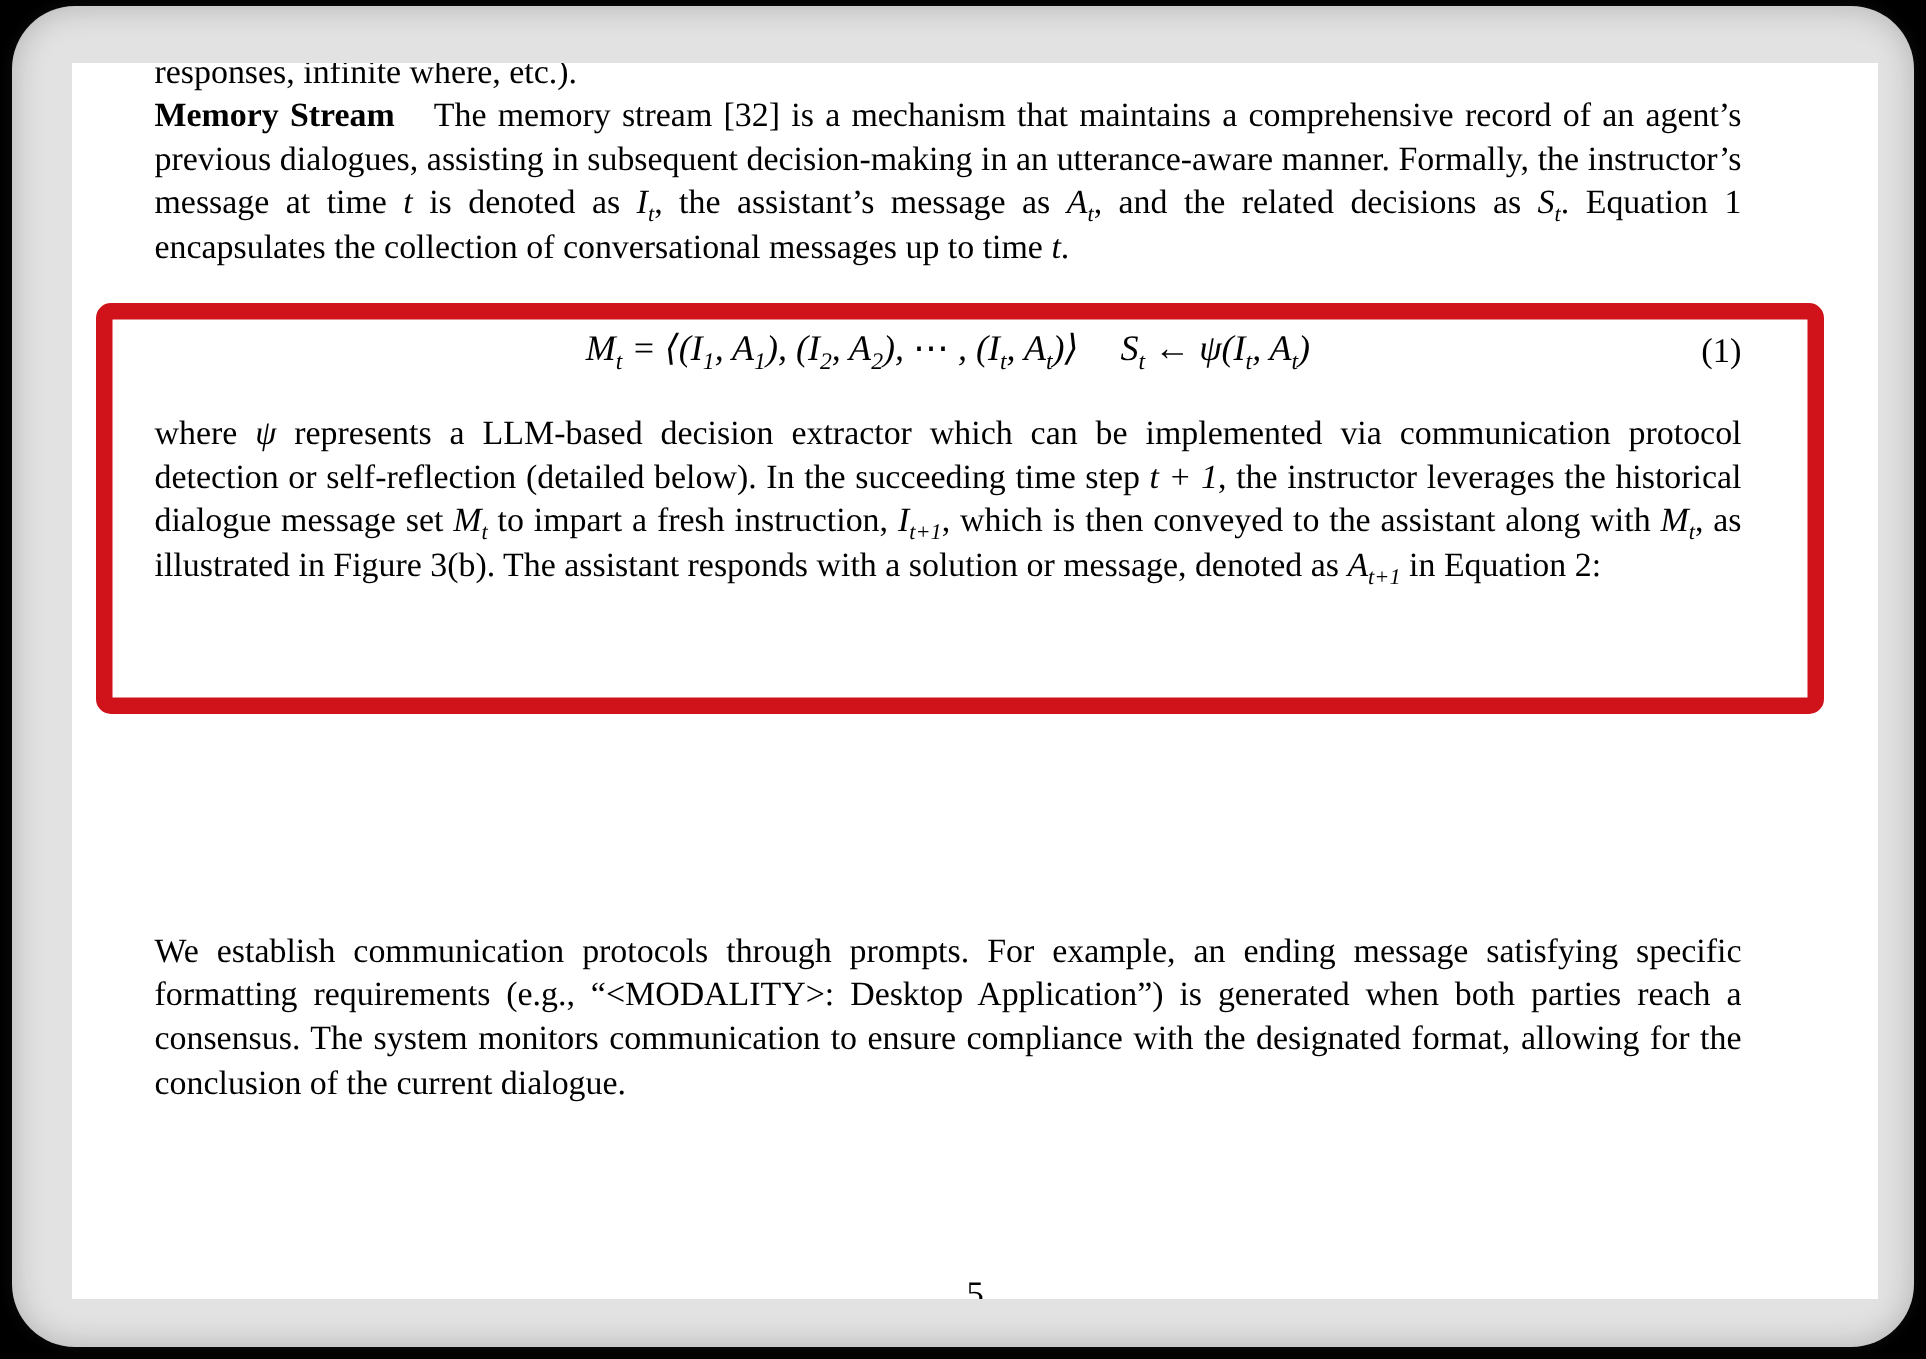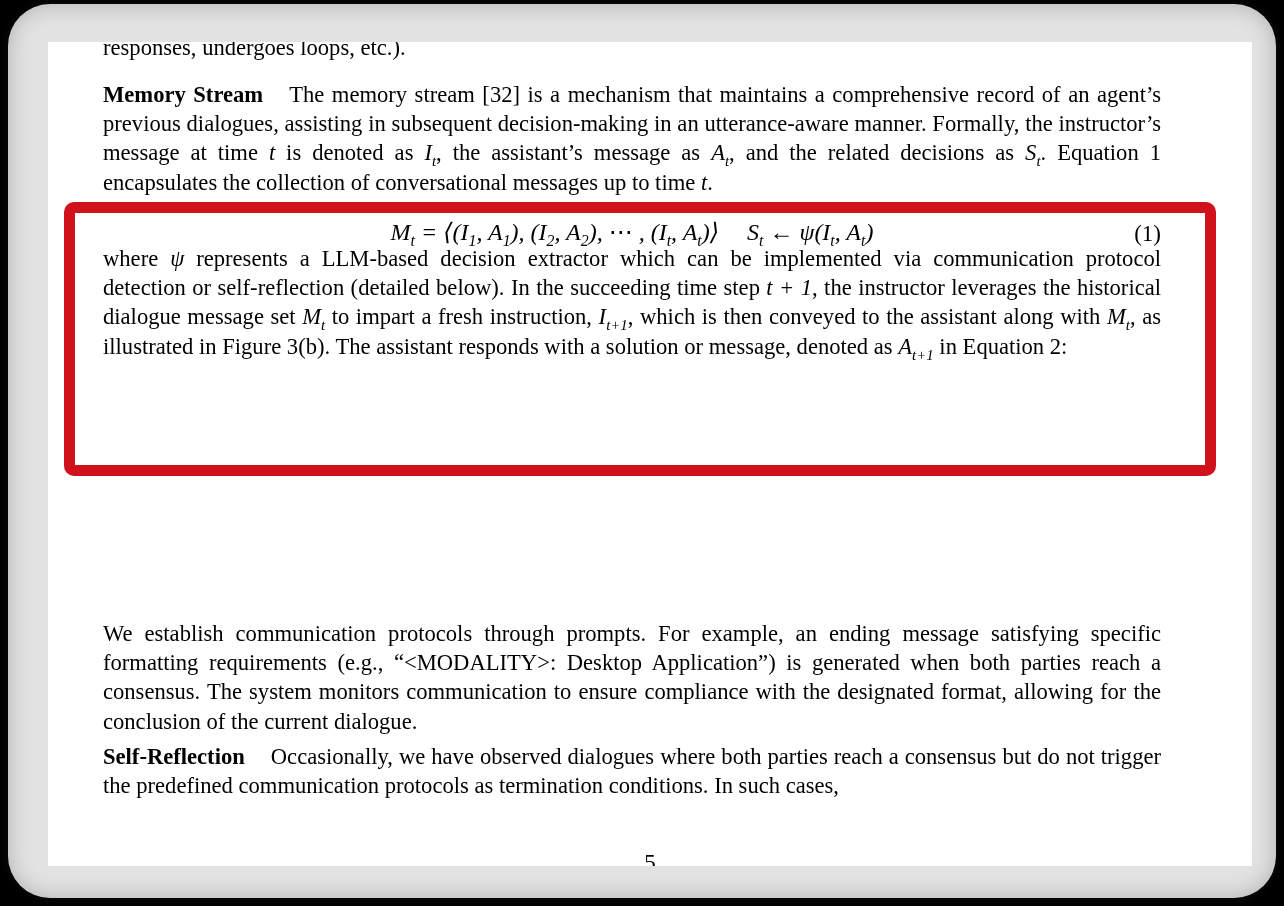--- a/index.html
+++ b/index.html
@@ -39,43 +39,40 @@
     position:absolute;left:0;top:808px;width:1204px;text-align:center;
     font-size:23px;
   }
 </style>
 </head>
 <body>
 
 <div class="window">
   <div class="page">
 
-    <div class="block para cutline">responses, undergoes loops, etc.).</div>
+    <div class="block para cutline">responses, infinite where, etc.).</div>
 
-    <div class="block para" style="top:38px;">
+    <div class="block para" style="top:20px;">
       <span class="lead">Memory Stream</span><span>The memory stream [32] is a mechanism that maintains a comprehensive record of an agent’s previous dialogues, assisting in subsequent decision-making in an utterance-aware manner. Formally, the instructor’s message at time <span class="m">t</span> is denoted as <span class="m">I<sub>t</sub></span>, the assistant’s message as <span class="m">A<sub>t</sub></span>, and the related decisions as <span class="m">S<sub>t</sub></span>. Equation 1 encapsulates the collection of conversational messages up to time <span class="m">t</span>.</span>
     </div>
 
     <div class="eqrow" style="top:176px;">
       <span class="eq eq-left">M<sub>t</sub> = ⟨(I<sub>1</sub>, A<sub>1</sub>), (I<sub>2</sub>, A<sub>2</sub>), ⋯ , (I<sub>t</sub>, A<sub>t</sub>)⟩</span><span class="eq">S<sub>t</sub> ← ψ(I<sub>t</sub>, A<sub>t</sub>)</span>
       <span class="eqnum">(1)</span>
     </div>
 
-    <div class="block para" style="top:202px;">
+    <div class="block para" style="top:232px;">
       <span>where <span class="m">ψ</span> represents a LLM-based decision extractor which can be implemented via communication protocol detection or self-reflection (detailed below). In the succeeding time step <span class="m">t + 1</span>, the instructor leverages the historical dialogue message set <span class="m">M<sub>t</sub></span> to impart a fresh instruction, <span class="m">I<sub>t+1</sub></span>, which is then conveyed to the assistant along with <span class="m">M<sub>t</sub></span>, as illustrated in Figure 3(b). The assistant responds with a solution or message, denoted as <span class="m">A<sub>t+1</sub></span> in Equation 2:</span>
     </div>
 
 
 
 
     <div class="block para" style="top:577px;">
       <span>We establish communication protocols through prompts. For example, an ending message satisfying specific formatting requirements (e.g., “&lt;MODALITY&gt;: Desktop Application”) is generated when both parties reach a consensus. The system monitors communication to ensure compliance with the designated format, allowing for the conclusion of the current dialogue.</span>
     </div>
 
-    <div class="block para" style="top:700px;">
-      <span class="lead">Self-Reflection</span><span>Occasionally, we have observed dialogues where both parties reach a consensus but do not trigger the predefined communication protocols as termination conditions. In such cases,</span>
-    </div>
 
     <div class="pagenum">5</div>
 
     <div class="annotation" style="border-color: rgb(208, 18, 26);"></div>
   </div>
 </div>
 
 </body></html>

